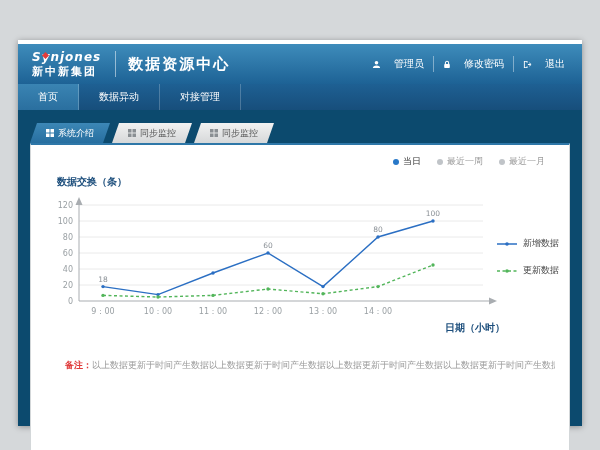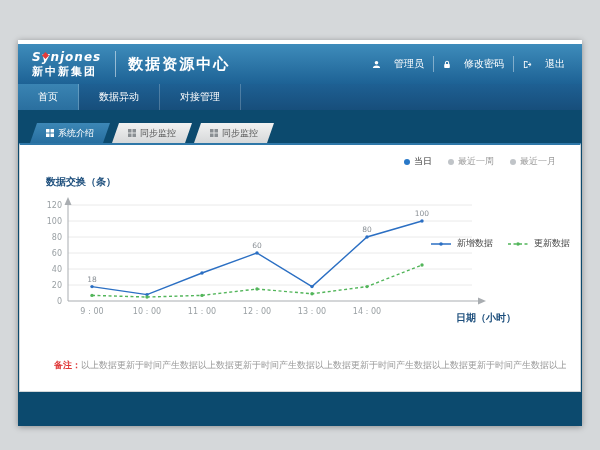--- a/index.html
+++ b/index.html
@@ -29,30 +29,30 @@
   
   .content { position:relative; height:316px; background:#0c4a6e; }
   .tabs { display:flex; padding:13px 0 0 12px; gap:2px; }
   .tab { height:20px; font-size:9px; padding:0 16px; display:flex; align-items:center; gap:4px; cursor:pointer;
          clip-path:polygon(7px 0,100% 0,calc(100% - 7px) 100%,0 100%); }
   .tab.active { background:linear-gradient(180deg,#3c87b6,#276e9f); color:#fff; }
   .tab.inactive { background:linear-gradient(180deg,#f2f2f2,#d6d8d9); color:#555; }
   .tab.active .tab-icon rect { fill:#fff; }
   .tab.inactive .tab-icon rect { fill:#8a8f93; }
 
-  .card { margin:0 1px; height:249px; background:#fff; border:1px solid #d3d7d9; border-top:2px solid #2e77a8; position:relative; }
+  .card { margin:0 12px; height:308px; background:#fff; border:1px solid #d3d7d9; border-top:2px solid #2e77a8; position:relative; }
   .filters { position:absolute; top:10px; right:24px; display:flex; gap:16px; }
   .filter { display:flex; align-items:center; gap:4px; font-size:9px; color:#999; cursor:pointer; }
   .filter .dot { width:6px; height:6px; border-radius:50%; }
   .filter.active { color:#333; }
   .ylabel { position:absolute; top:30px; left:26px; font-size:10px; font-weight:bold; color:#1c4e7c; }
   .chart { position:absolute; top:48px; left:10px; }
-  .legend { position:absolute; top:92px; right:10px; display:flex; flex-direction:row; gap:14px; }
+  .legend { position:absolute; top:92px; right:10px; display:flex; flex-direction:column; gap:14px; }
   .legend-item { display:flex; align-items:center; gap:5px; font-size:9px; color:#444; }
-  .xlabel { position:absolute; top:166px; right:64px; font-size:10px; font-weight:bold; color:#1c4e7c; }
+  .xlabel { position:absolute; top:176px; right:64px; font-size:10px; font-weight:bold; color:#1c4e7c; }
   .note { position:absolute; top:214px; left:34px; right:14px; font-size:9px; color:#999; white-space:nowrap; overflow:hidden; }
   .note-prefix { color:#e03b3b; font-weight:bold; }
   svg text { font-family:"DejaVu Sans",sans-serif; }
 </style>
 </head>
 <body>
 
 <div class="screen">
   <div class="page">
 

